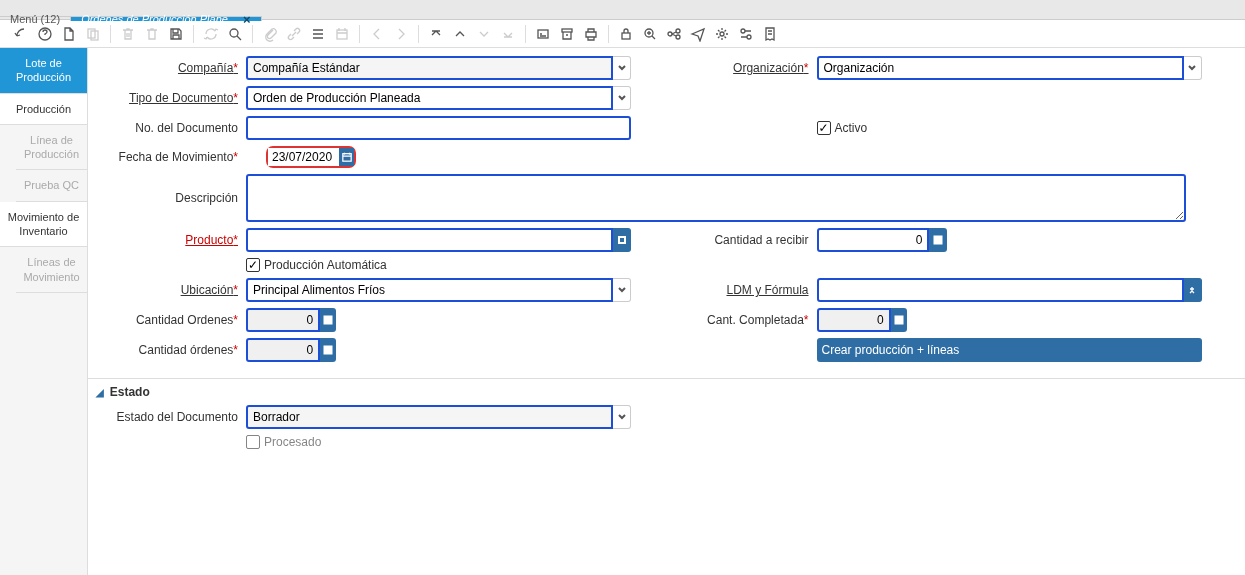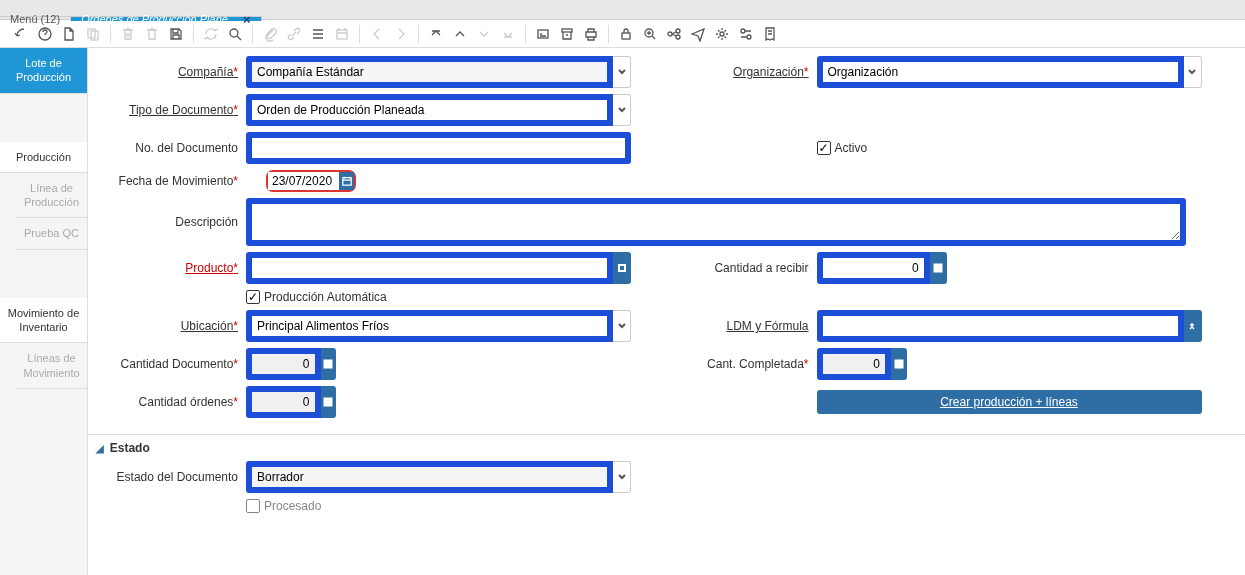--- a/index.html
+++ b/index.html
@@ -89,21 +89,21 @@
   font-size: 11px;
   border-bottom: 1px solid #ddd;
   cursor: pointer;
   color: #333;
   line-height: 1.3;
 }
 .side-tab.primary {
   background: #2196d6;
   color: #fff;
 }
-.side-tab.white { background: #fff; margin-top: 48px; }
+.side-tab.white { background: #fff; }
 .side-tab.disabled { color: #aaa; cursor: default; margin-left: 16px; }
 
 .content {
   flex: 1;
   overflow: auto;
   padding: 8px 0 0 0;
 }
 .form {
   display: flex;
   flex-wrap: wrap;
@@ -127,21 +127,21 @@
 .lbl.u { text-decoration: underline; }
 .lbl.red { color: #c00; }
 .val {
   flex: 1;
   display: flex;
   align-items: center;
 }
 .half .val { max-width: 385px; }
 .full .val { max-width: 940px; }
 input[type=text], select, textarea {
-  border: 6px solid #1d4ed8;
+  border: 2px solid #1d4ed8;
   border-radius: 3px;
   padding: 3px 5px;
   font-size: 12px;
   font-family: inherit;
   width: 100%;
 }
 textarea { resize: both; height: 48px; }
 .select-wrap {
   display: flex;
   width: 100%;
@@ -196,23 +196,22 @@
 .bigbtn {
   background: #2f6ea5;
   color: #fff;
   text-align: center;
   padding: 5px;
   border-radius: 3px;
   cursor: pointer;
   font-size: 12px;
   display: flex;
   align-items: center;
-  justify-content: center;
+  justify-content: flex-start;
   gap: 6px;
-  text-decoration: underline;
 }
 .bigbtn svg { width: 12px; height: 12px; stroke: #fff; fill: none; stroke-width: 1.5; }
 .section-head {
   width: 100%;
   border-top: 1px solid #ddd;
   margin-top: 10px;
   padding: 6px 8px;
   display: flex;
   align-items: center;
   gap: 6px;
@@ -561,21 +560,21 @@
             <div class="dd blue">
                 <svg viewBox="0 0 8 8">
                   <path d="M4 1v4M2 3h4M4 5l-2 2M4 5l2 2" stroke-width="1.3"></path>
                 </svg>
               </div>
           </div>
         </div>
       </div>
 
       <div class="cell half">
-        <div class="lbl req">Cantidad Documento</div>
+        <div class="lbl req">Cantidad Ordenes</div>
         <div class="val">
           <div class="num-wrap ro" style="width:90px">
             <input type="text" readonly="" value="0" style="">
             <div class="btn">
                 <svg viewBox="0 0 10 10">
                   <rect x="1" y="1" width="8" height="8"></rect>
                 </svg>
               </div>
           </div>
         </div>

